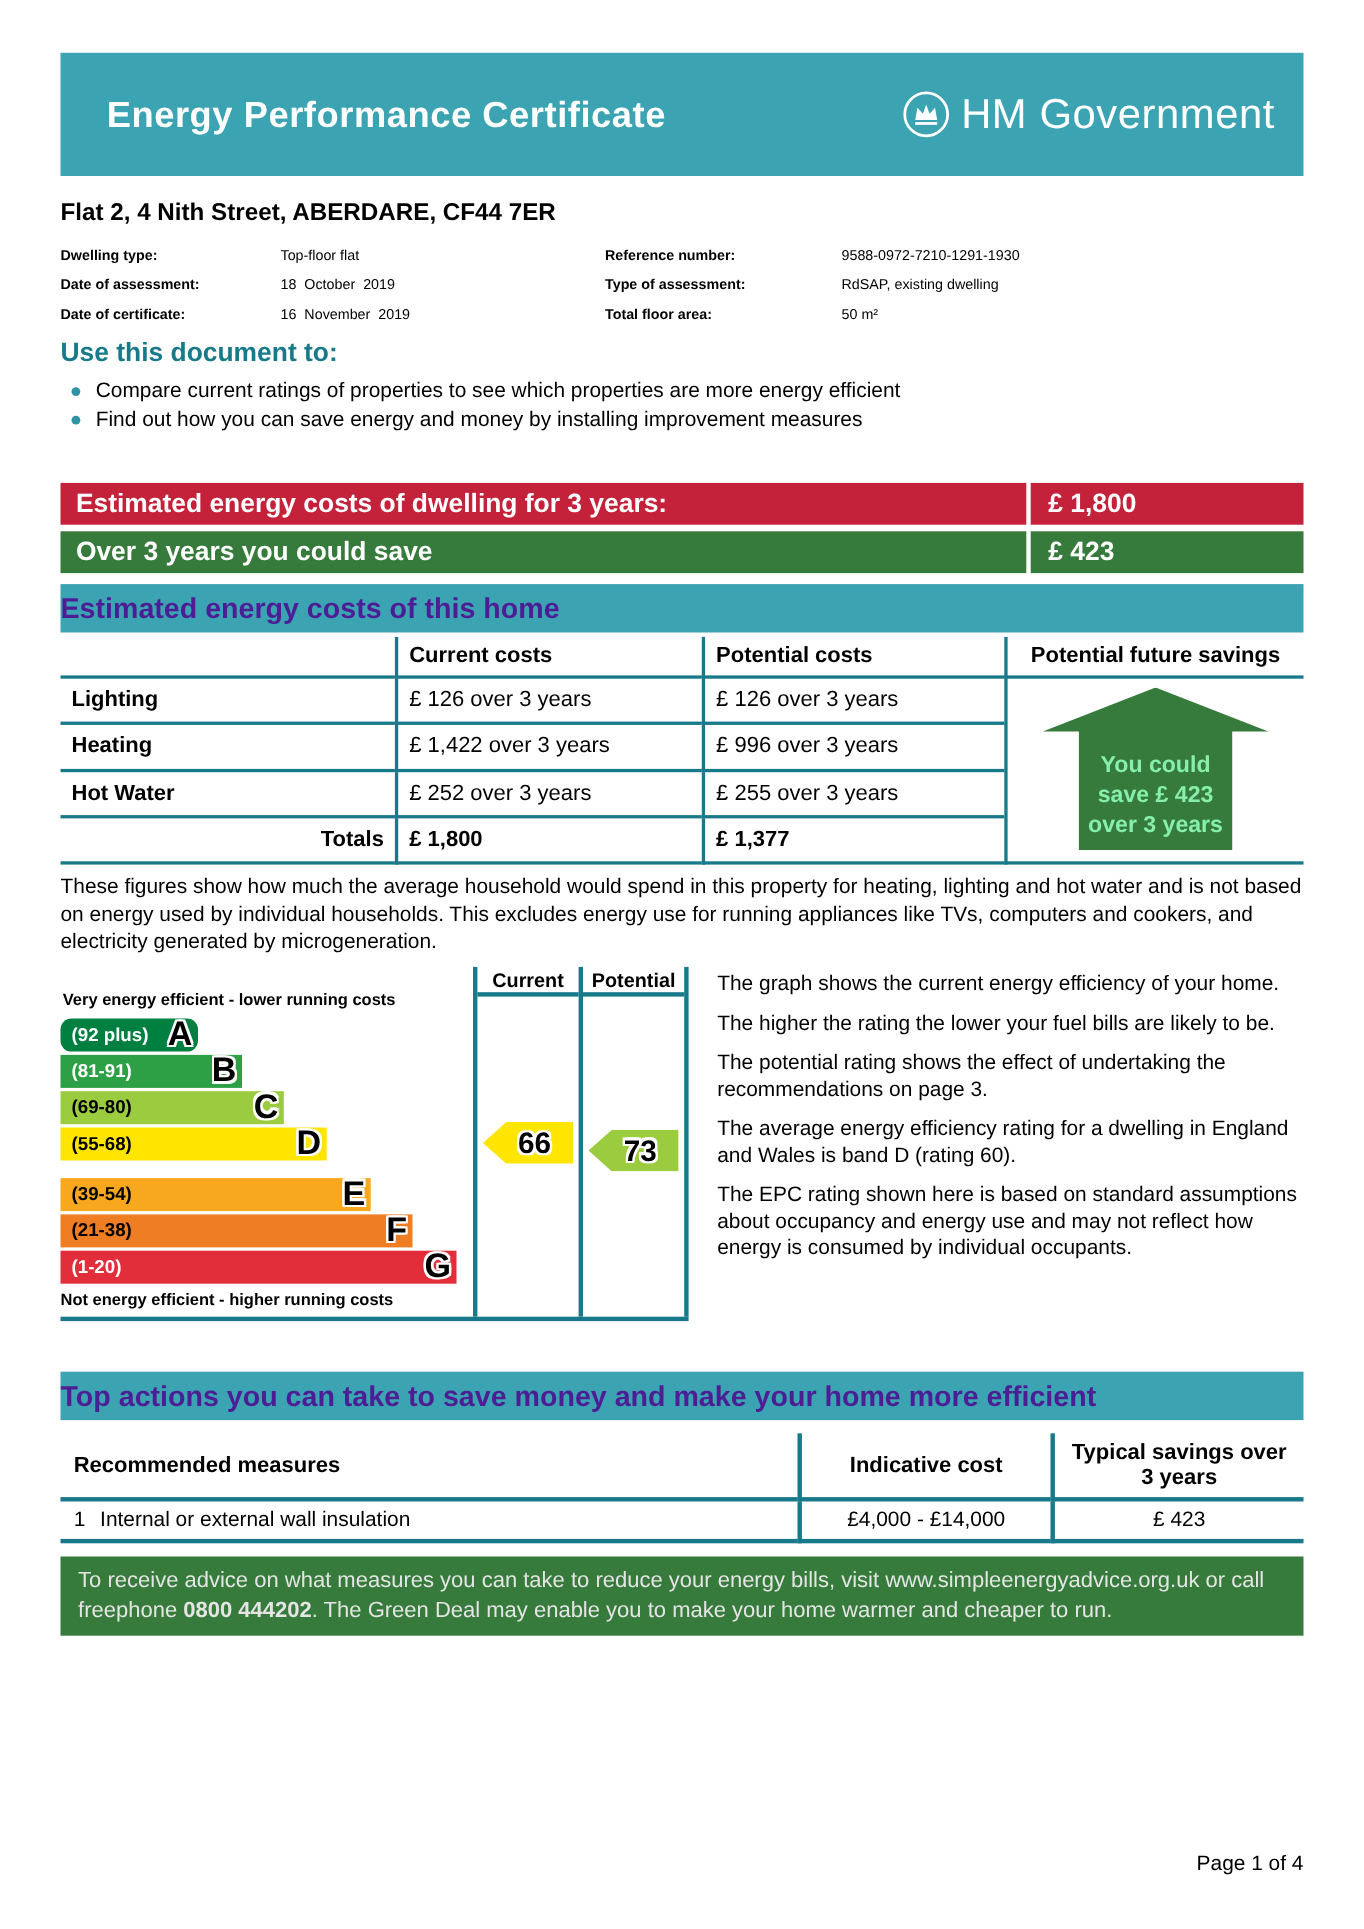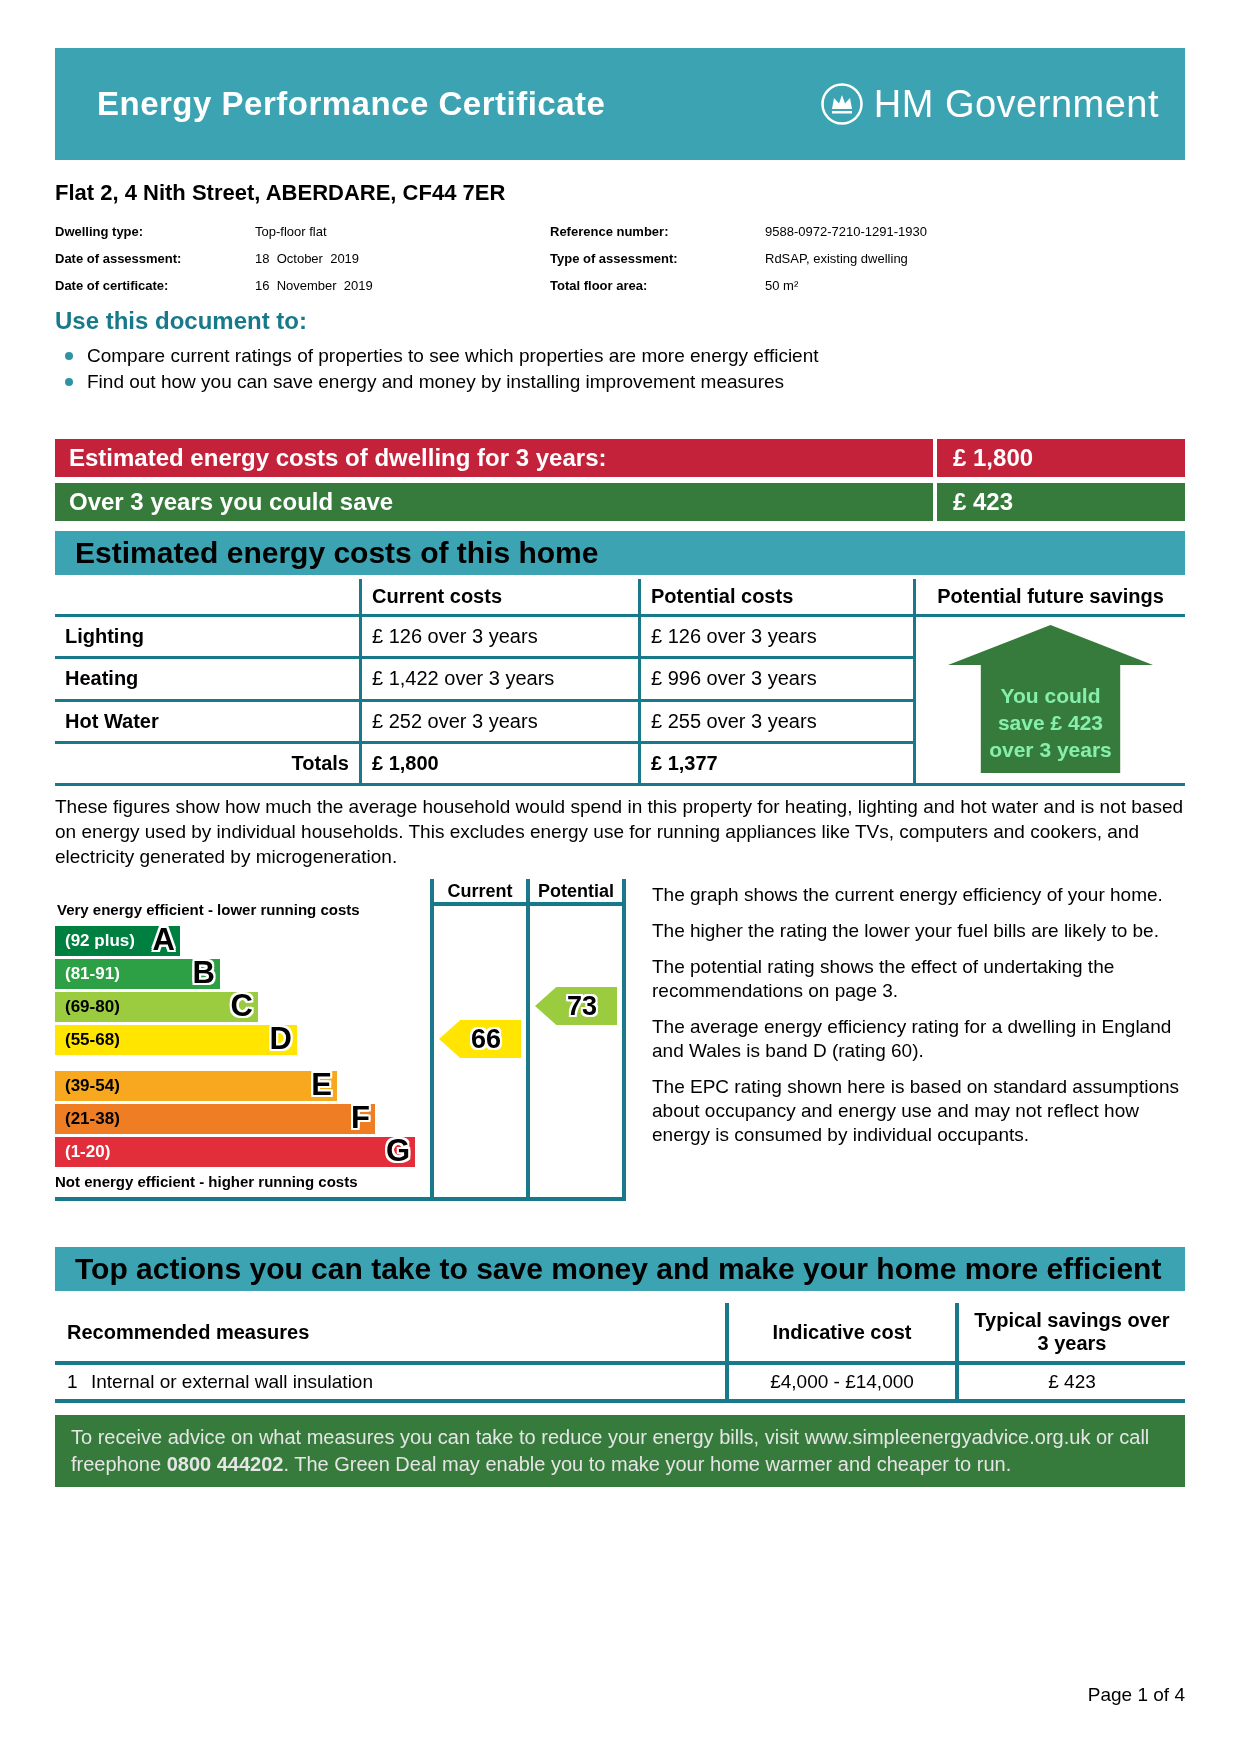--- a/index.html
+++ b/index.html
@@ -26,21 +26,21 @@
   .use-head{margin-top:10px;font-size:24px;font-weight:bold;color:var(--tealdark);}
   ul.bullets{margin:8px 0 0 6px;padding:0;list-style:none;font-size:19px;line-height:26px;}
   ul.bullets li{padding-left:26px;position:relative;}
   ul.bullets li::before{content:"";position:absolute;left:4px;top:9px;width:8px;height:8px;border-radius:50%;background:#2d93a5;}
   
   .costbars{margin-top:44px;}
   .costbar{display:flex;gap:4px;margin-bottom:6px;height:38px;color:#fff;font-weight:bold;font-size:24px;}
   .costbar .cb-label{flex:1;display:flex;align-items:center;padding-left:14px;}
   .costbar .cb-value{width:248px;display:flex;align-items:center;padding-left:16px;}
   
-  .secbar{margin-top:10px;height:44px;color:#000000;font-size:30px;font-weight:bold;display:flex;align-items:center;padding-left:20px;}
+  .secbar{margin-top:10px;height:44px;color:#4c1d95;font-size:26px;font-weight:bold;display:flex;align-items:center;padding-left:0;}
   
   table.costs{margin-top:4px;width:100%;border-collapse:separate;border-spacing:0;table-layout:fixed;font-size:20px;}
   table.costs th,table.costs td{padding:6px 10px;vertical-align:middle;}
   table.costs .v{border-left:3px solid var(--tealdark);}
   table.costs .hb{border-bottom:3px solid var(--tealdark);}
   table.costs th{text-align:left;font-weight:bold;}
   table.costs th.center{text-align:center;padding:6px 2px;}
   table.costs td.rowlab{font-weight:bold;}
   table.costs td.tot-lab{text-align:right;font-weight:bold;}
   table.costs td.tot-val{font-weight:bold;}
@@ -180,21 +180,21 @@
     </table>
 
   <div class="footnote">These figures show how much the average household would spend in this property for heating, lighting and hot water and is not based on energy used by individual households. This excludes energy use for running appliances like TVs, computers and cookers, and electricity generated by microgeneration.</div>
 
 
   <div class="rating-body">
     <div class="chart">
       <div class="chart-left">
         <div class="vee">Very energy efficient - lower running costs</div>
         <div class="bands">
-          <div class="band" style="width: 125px; background: rgb(0, 128, 64); color: rgb(255, 255, 255);">
+          <div class="band" style="width: 125px; background: rgb(0, 128, 64); color: rgb(255, 255, 255); border-radius: 10px;">
               <span>(92 plus)</span>
               <span class="letter outline">A</span>
             </div>
           <div class="band" style="width: 165px; background: rgb(45, 159, 68); color: rgb(255, 255, 255);">
               <span>(81-91)</span>
               <span class="letter outline">B</span>
             </div>
           <div class="band" style="width: 203px; background: rgb(155, 203, 63); color: rgb(0, 0, 0);">
               <span>(69-80)</span>
               <span class="letter outline">C</span>
@@ -220,21 +220,21 @@
       </div>
       <div class="chart-cols">
         <div class="ccol">
           <div class="ccol-head">Current</div>
           <div class="arrow arrow-current" style="background: rgb(255, 229, 0);">
             <span class="outline">66</span>
           </div>
         </div>
         <div class="ccol">
           <div class="ccol-head">Potential</div>
-          <div class="arrow arrow-potential" style="background: rgb(155, 203, 63);">
+          <div class="arrow arrow-potential" style="background: rgb(155, 203, 63); margin-top: 40px;">
             <span class="outline">73</span>
           </div>
         </div>
       </div>
     </div>
     <div class="rating-text">
       <p>The graph shows the current energy efficiency of your home.</p>
       <p>The higher the rating the lower your fuel bills are likely to be.</p>
       <p>The potential rating shows the effect of undertaking the recommendations on page 3.</p>
       <p>The average energy efficiency rating for a dwelling in England and Wales is band D (rating 60).</p>

